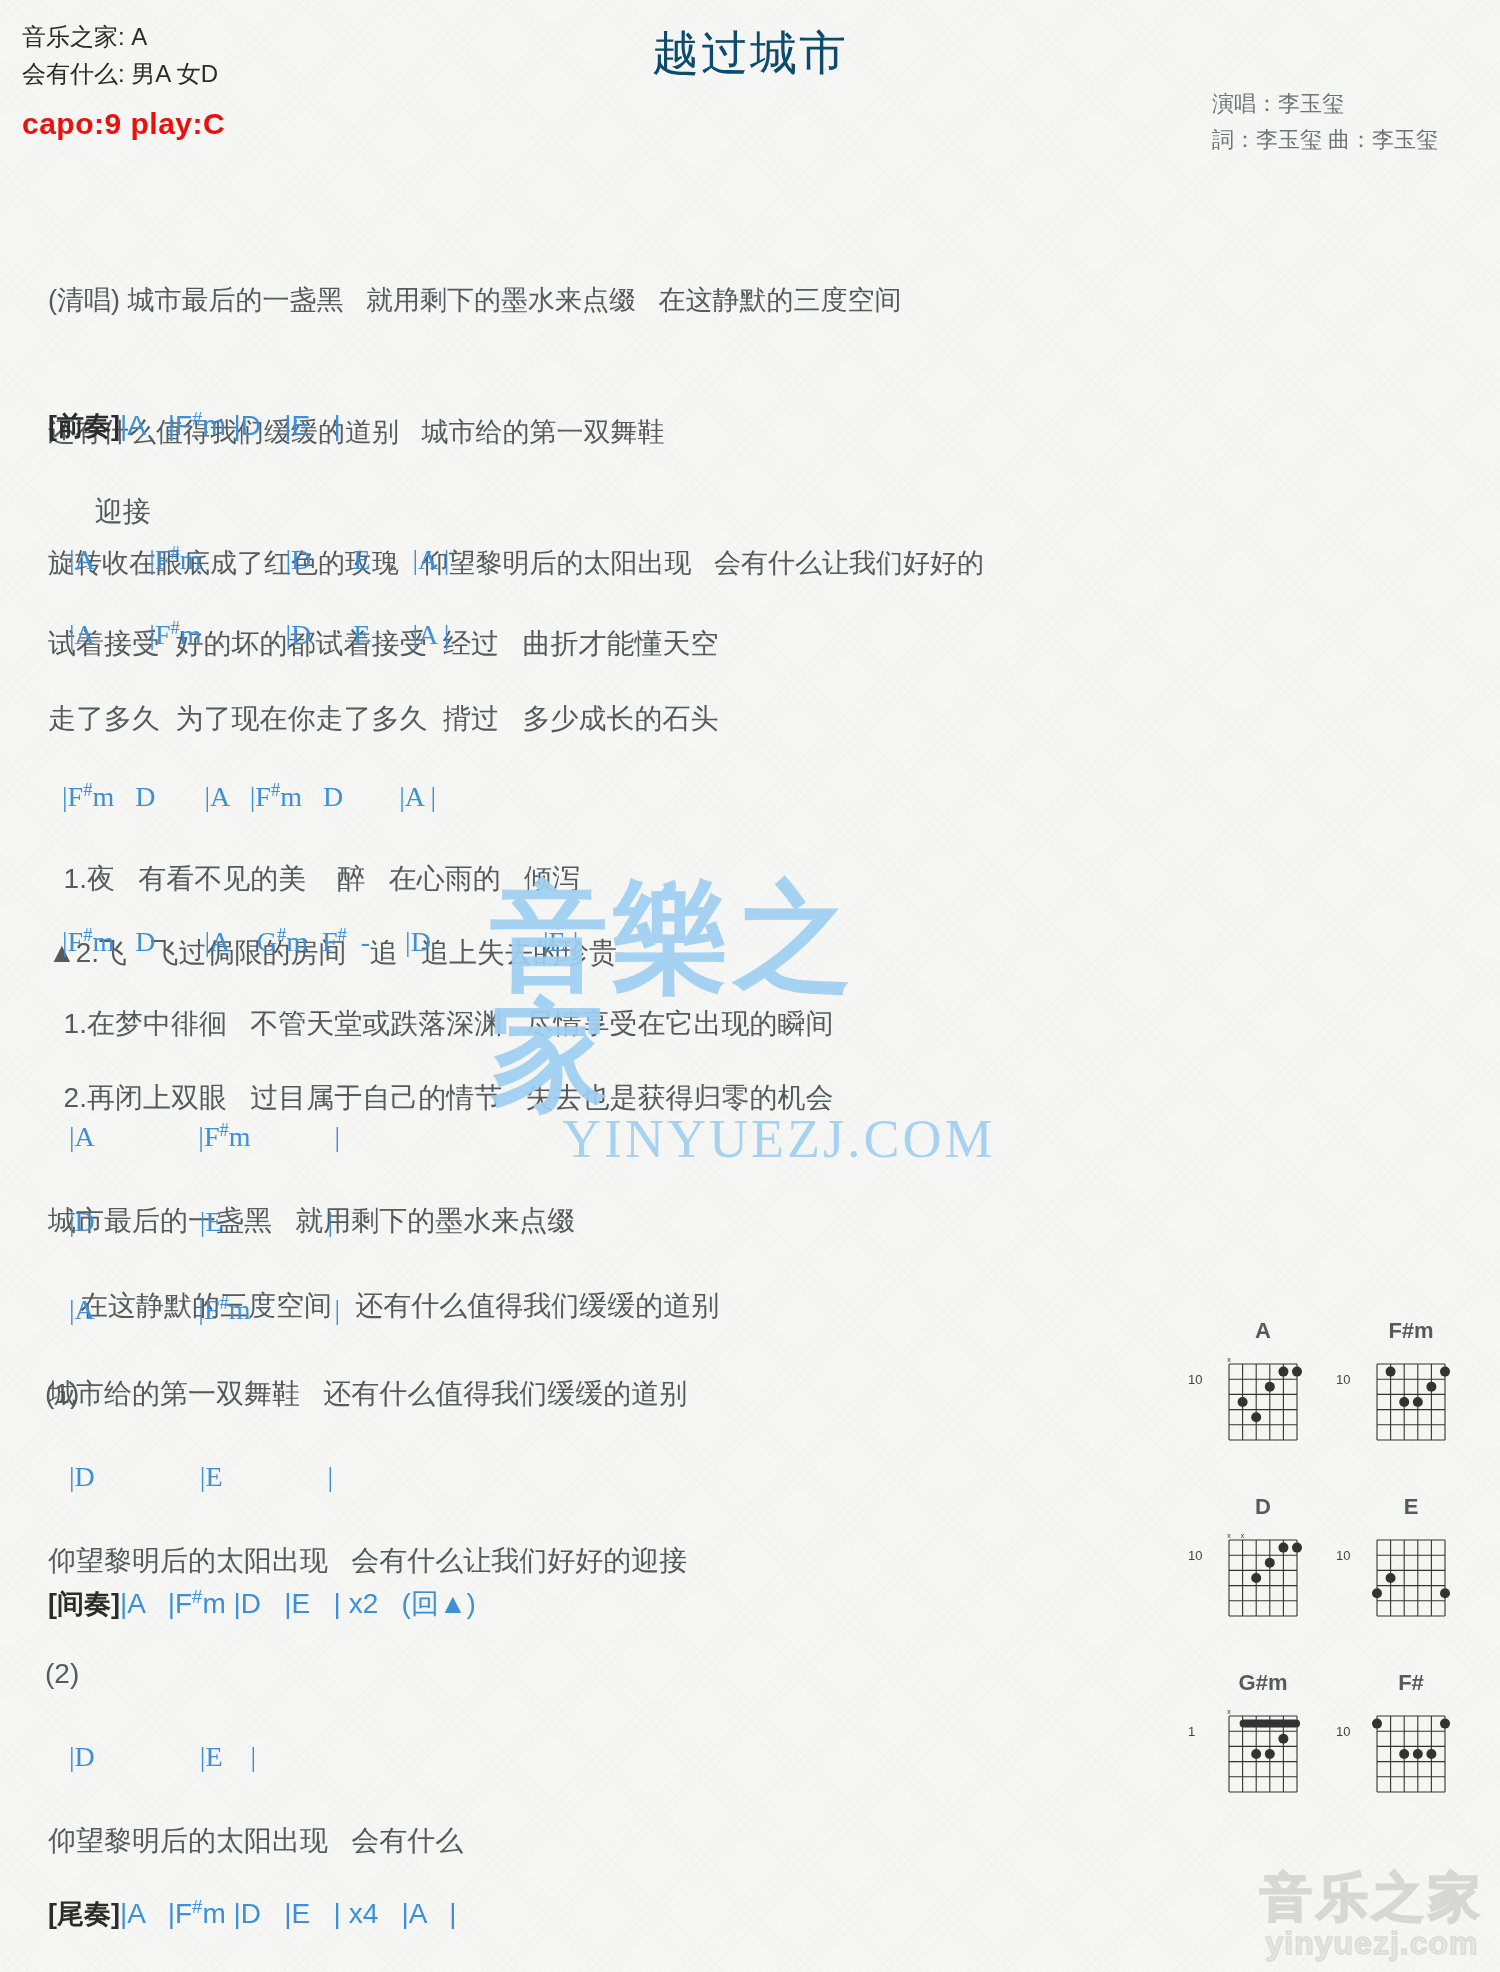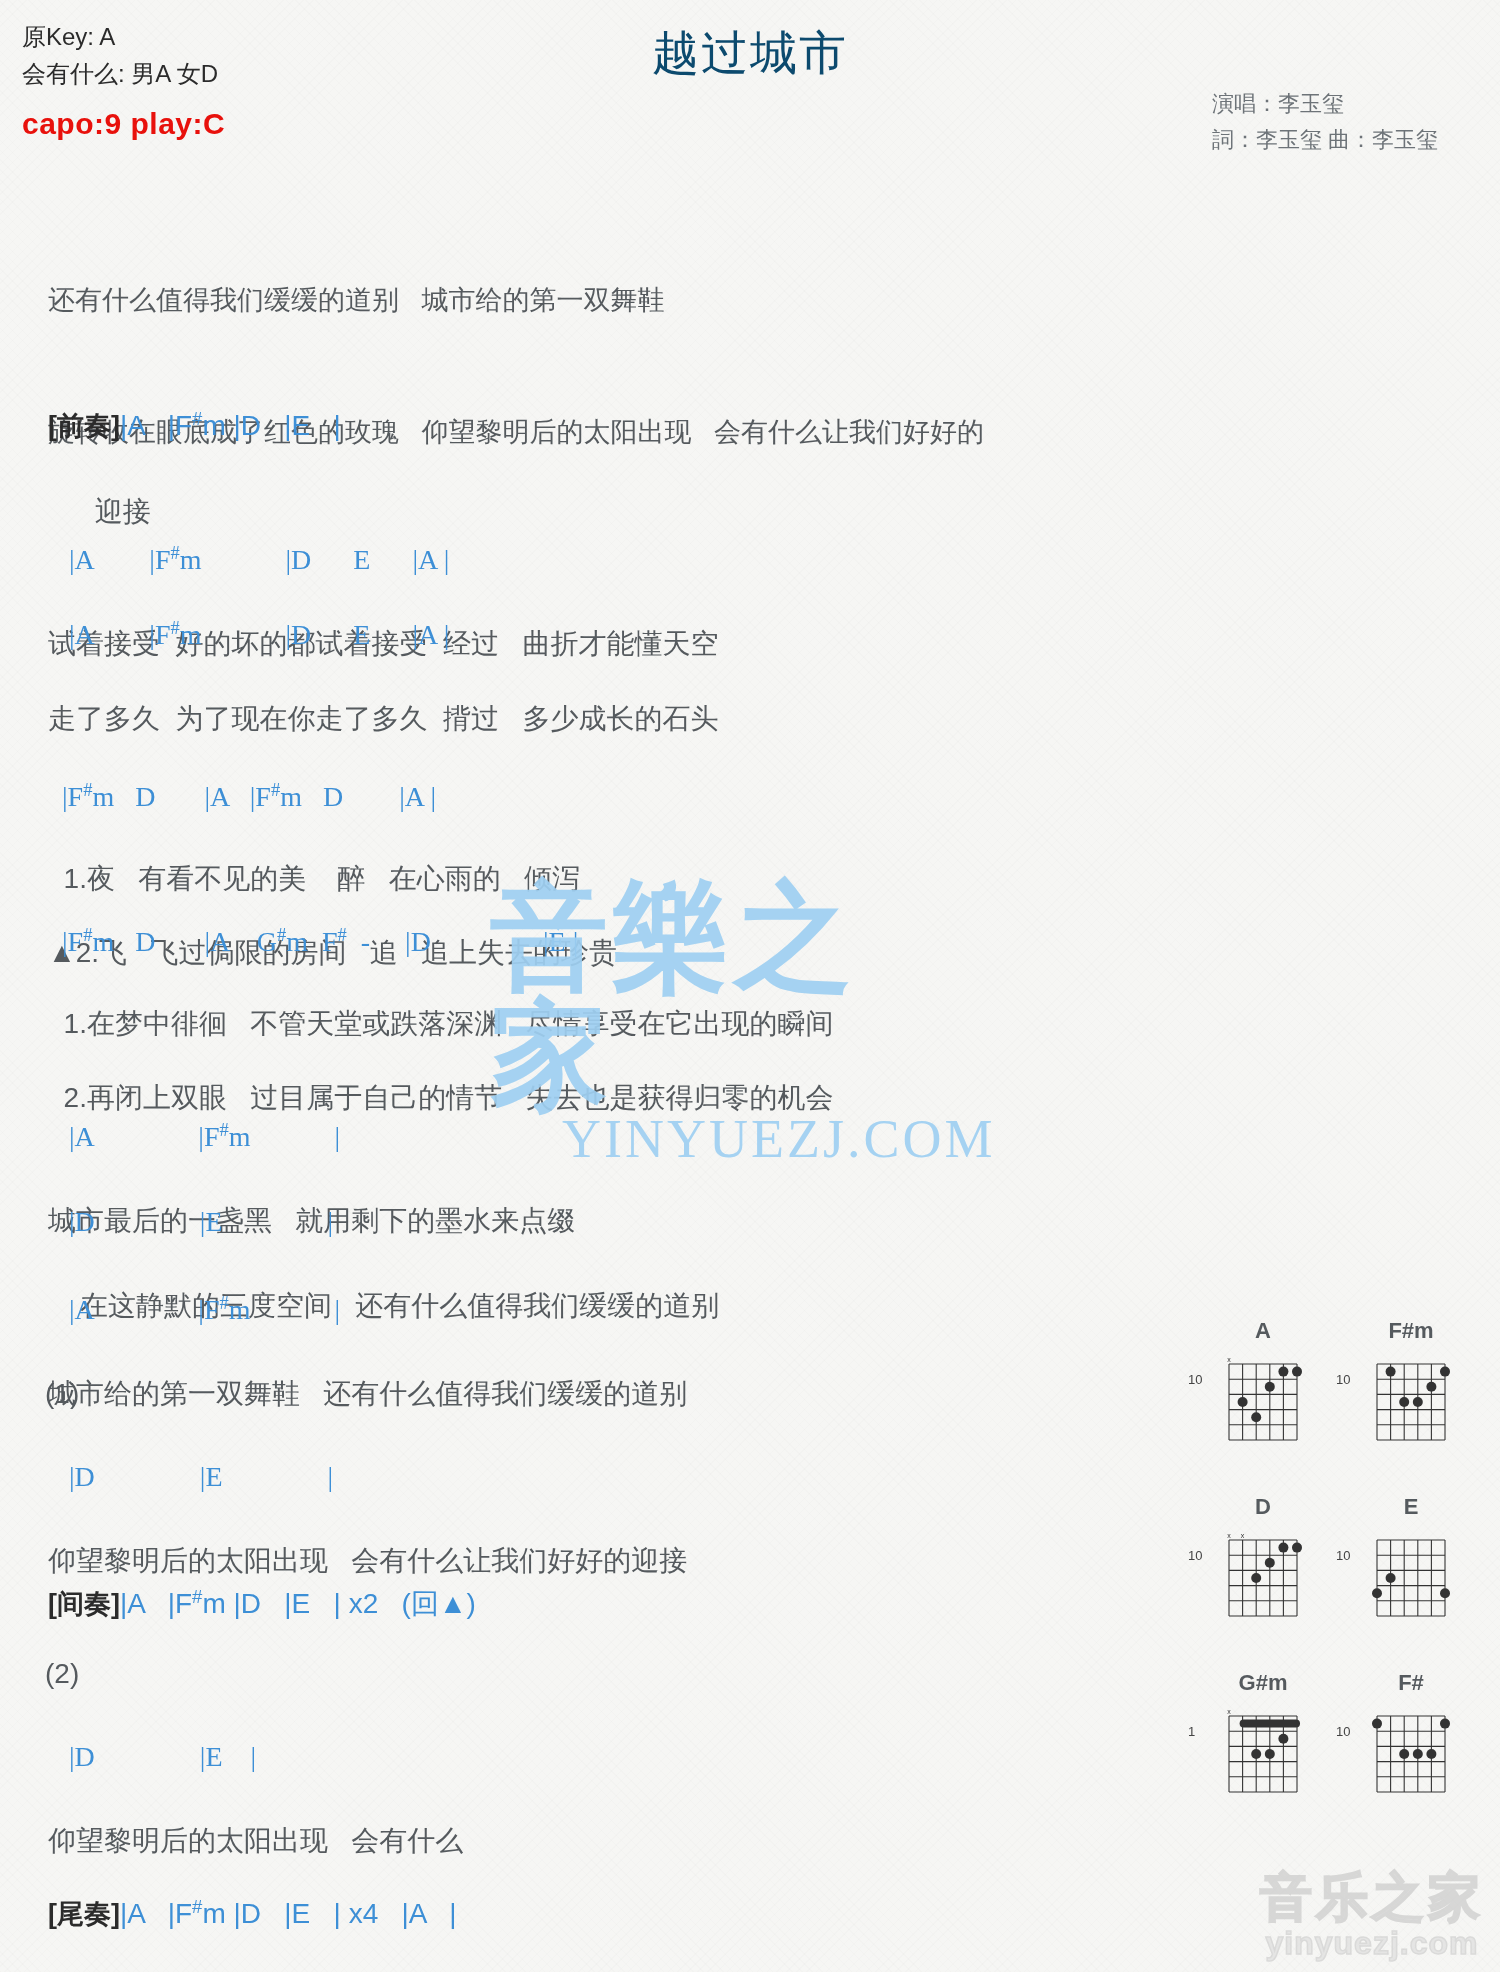--- a/index.html
+++ b/index.html
@@ -63,33 +63,34 @@
   .diag-name{text-align:center;font-size:22px;font-weight:bold;color:#555a5e;margin-bottom:8px;}
   .diag-svg{display:block;margin:0 auto;}
 </style>
 </head>
 <body>
 
 <div class="sheet">
   <div class="paper-texture"></div>
 
   <div class="keyinfo">
-    <div class="kline">原Key: A</div>
+    <div class="kline">音乐之家: A</div>
     <div class="kline">会有什么: 男A 女D</div>
     <div class="capo">capo:9 play:C</div>
   </div>
 
   <div class="title">越过城市</div>
 
   <div class="credits">
     <div>演唱：李玉玺</div>
     <div>詞：李玉玺  曲：李玉玺</div>
   </div>
 
   <div class="intro">
+    <div>(清唱) 城市最后的一盏黑   就用剩下的墨水来点缀   在这静默的三度空间</div>
     <div>还有什么值得我们缓缓的道别   城市给的第一双舞鞋</div>
     <div>旋转收在眼底成了红色的玫瑰   仰望黎明后的太阳出现   会有什么让我们好好的</div>
   </div>
 
   <div class="block" style="left:48px;top:374px;">
     <div class="chords"><span class="tag">[前奏]</span><span class="chordtext">|A   |F<span class="sup">#</span>m |D   |E   |</span></div>
     <div class="lyr" style="margin-top:18px;">      迎接</div>
   </div>
 
   <div class="block" style="left:48px;top:508px;">

